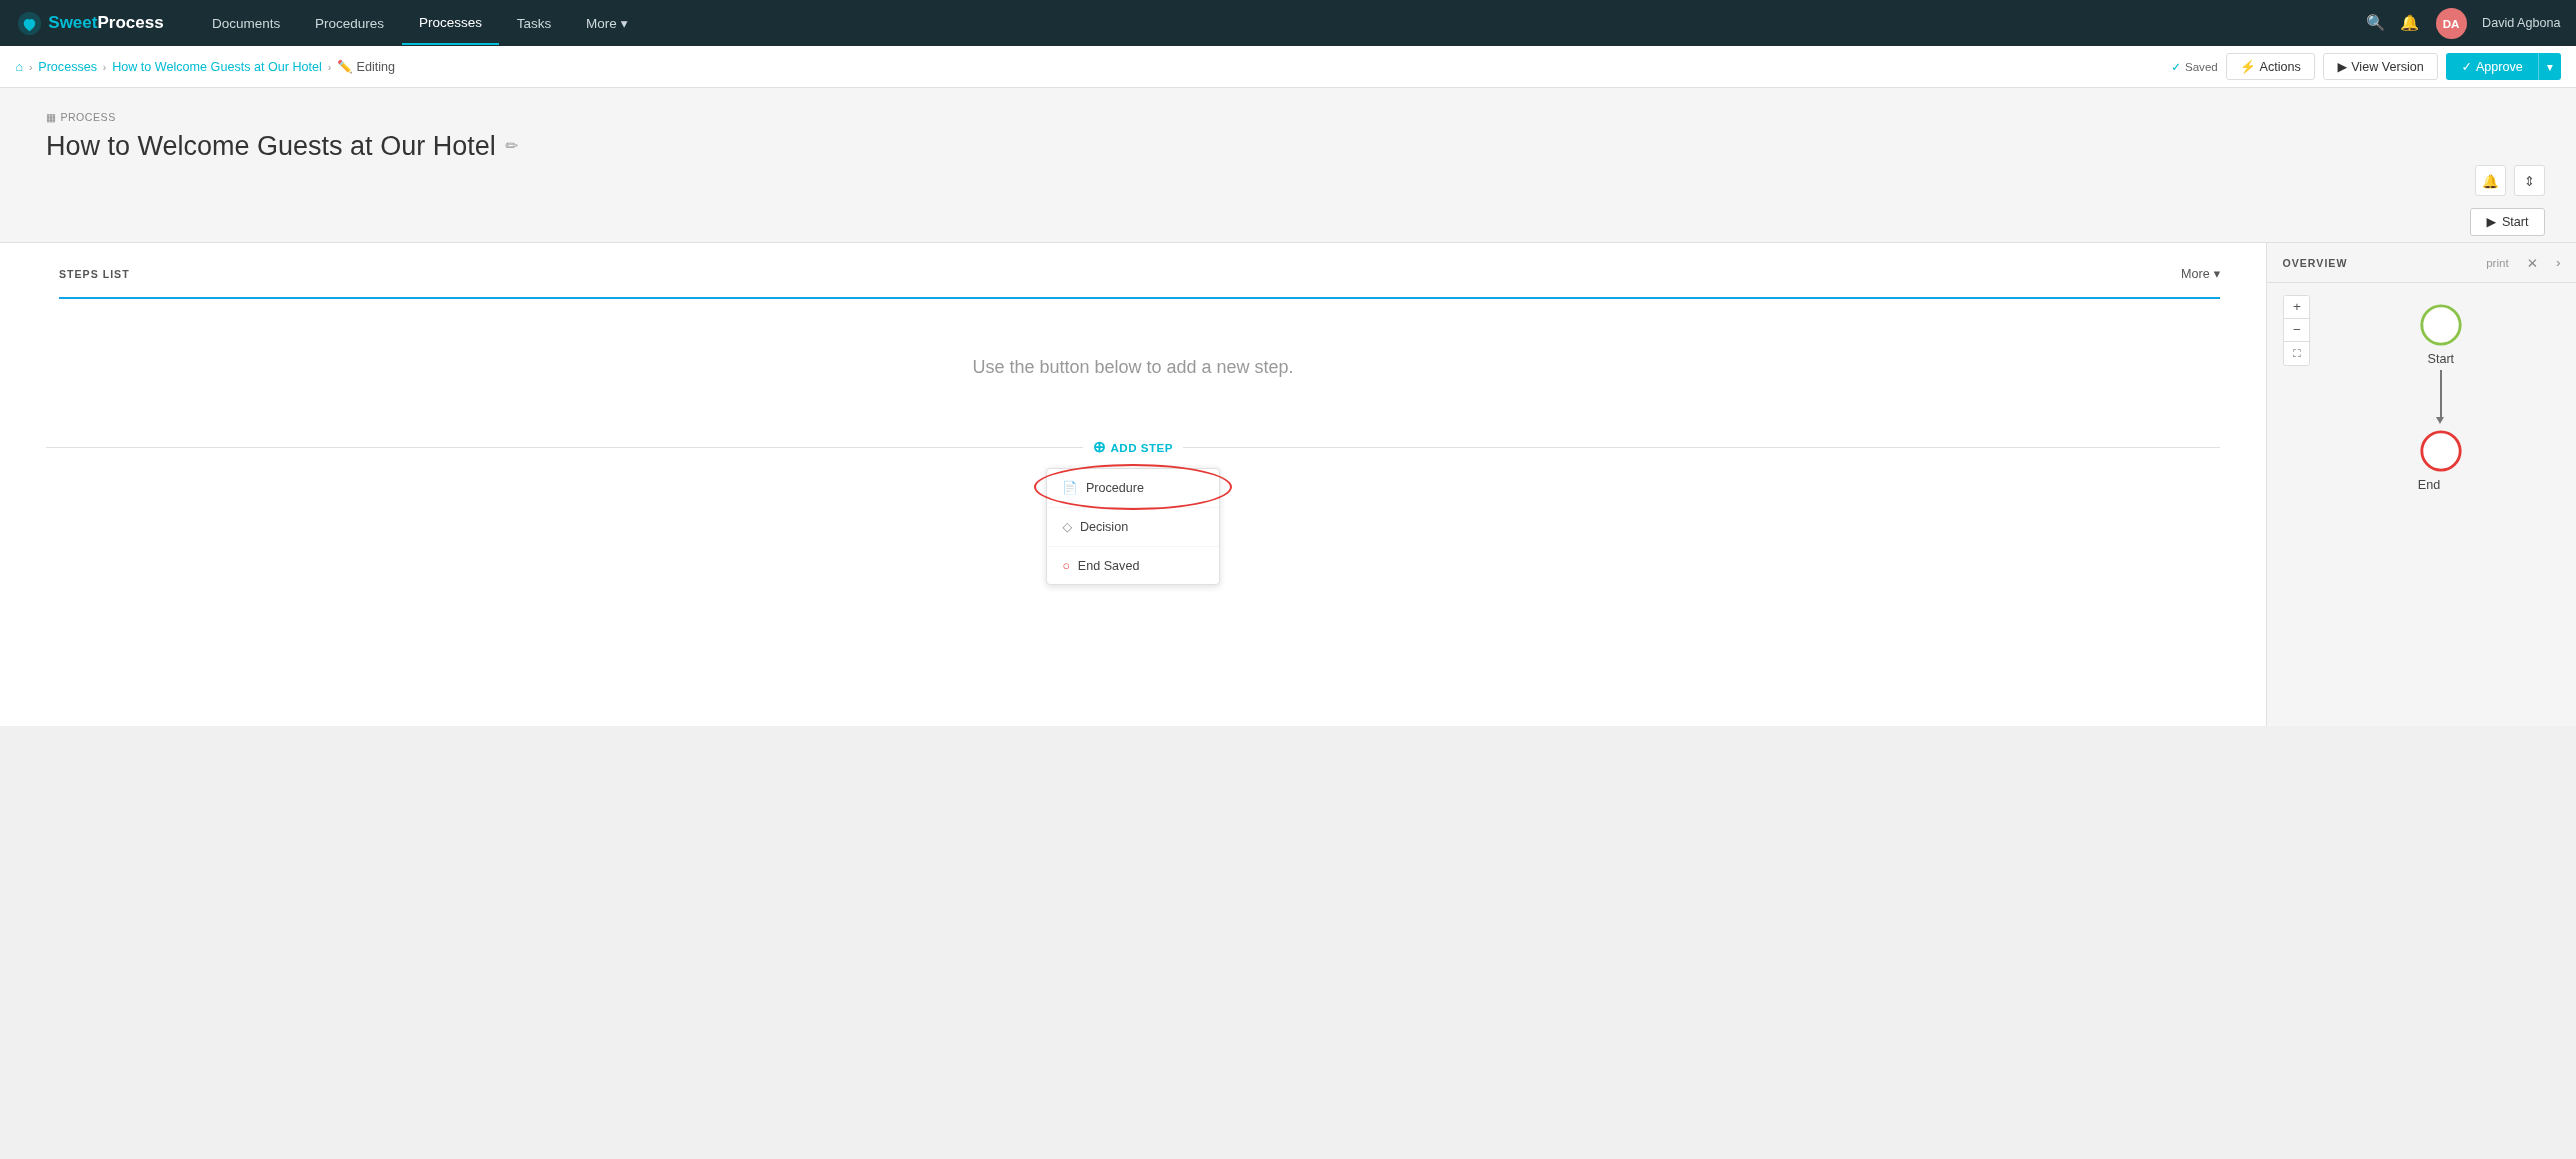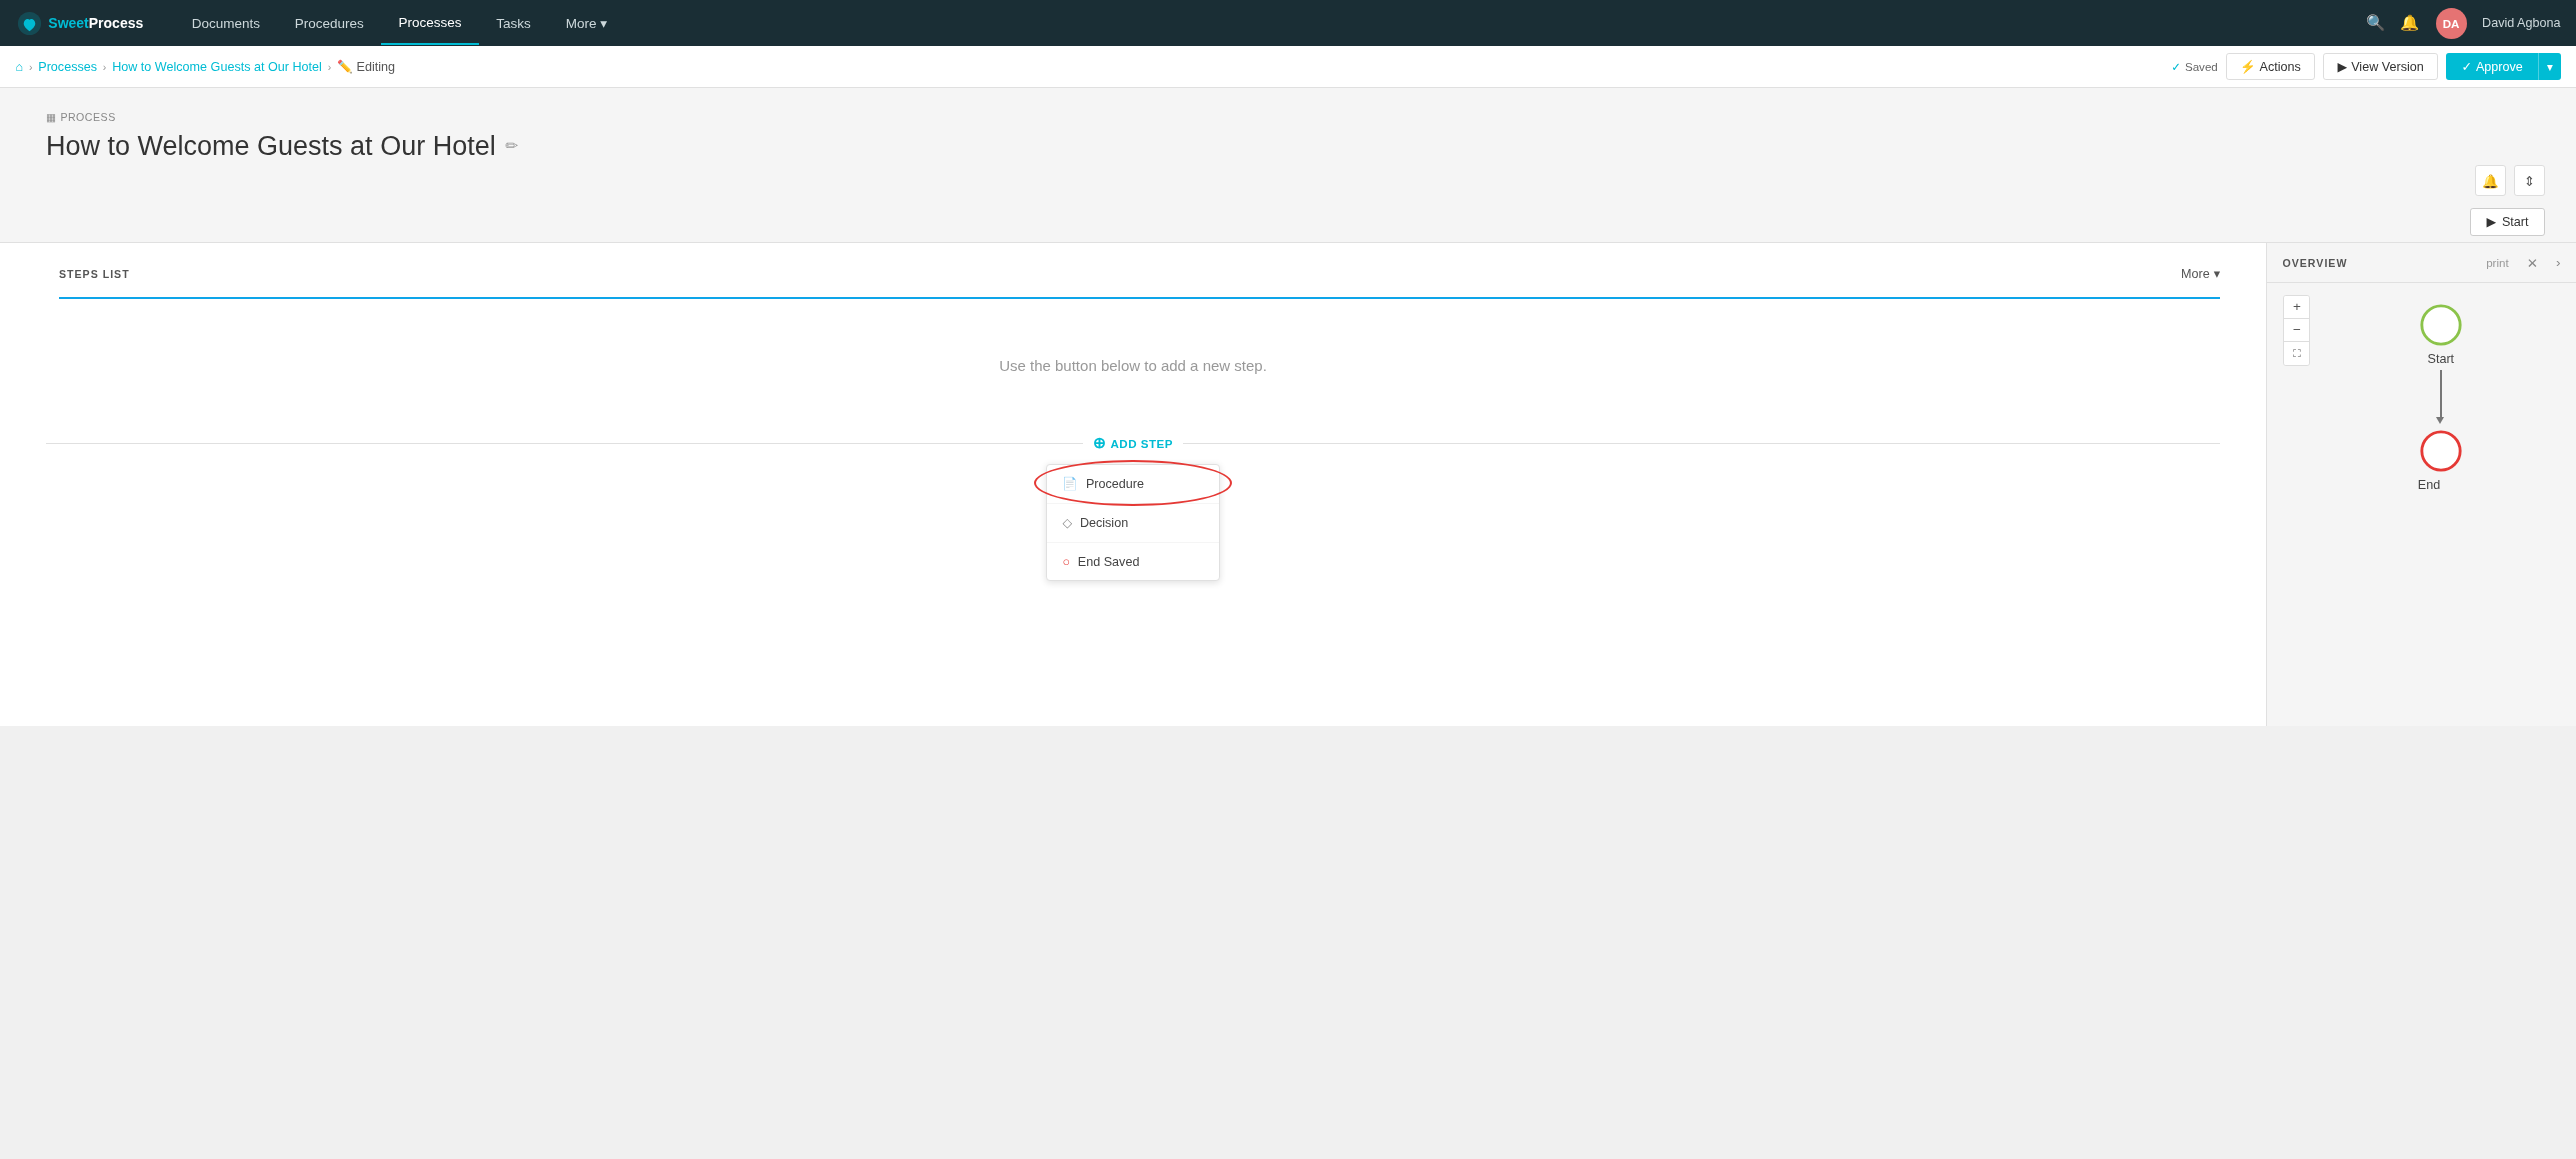--- a/index.html
+++ b/index.html
@@ -18,21 +18,21 @@
       display: flex;
       align-items: center;
       margin-right: 31px;
     }
     .logo-icon {
       width: 27px;
       height: 27px;
       margin-right: 5.8px;
     }
     .logo-text {
-      font-size: 14px;
+      font-size: 17px;
       font-weight: 700;
       color: #fff;
     }
     .logo-text span { color: #00bcd4; }
     .nav-links {
       display: flex;
       align-items: center;
       gap: 0;
       flex: 1;
     }
@@ -286,21 +286,21 @@
       display: flex;
       align-items: center;
       gap: 3.9px;
     }
     .steps-empty {
       text-align: center;
       padding: 39px 19.3px;
       color: #666;
     }
     .steps-empty p { margin-bottom: 5.8px; }
-    .steps-empty .sub { font-size: 15px; color: #999; }
+    .steps-empty .sub { font-size: 18px; color: #999; }
 
     
     .add-step-area {
       display: flex;
       flex-direction: column;
       align-items: center;
       margin-top: 15.5px;
     }
     .add-step-divider {
       width: 100%;

